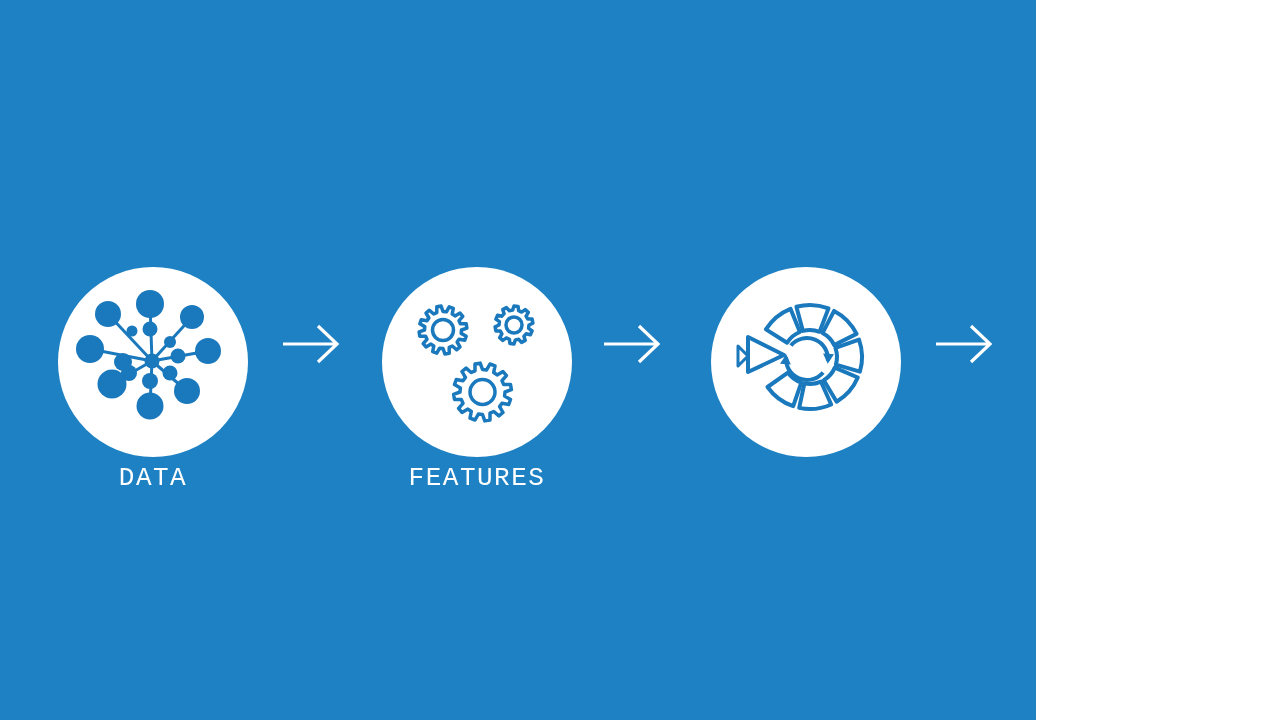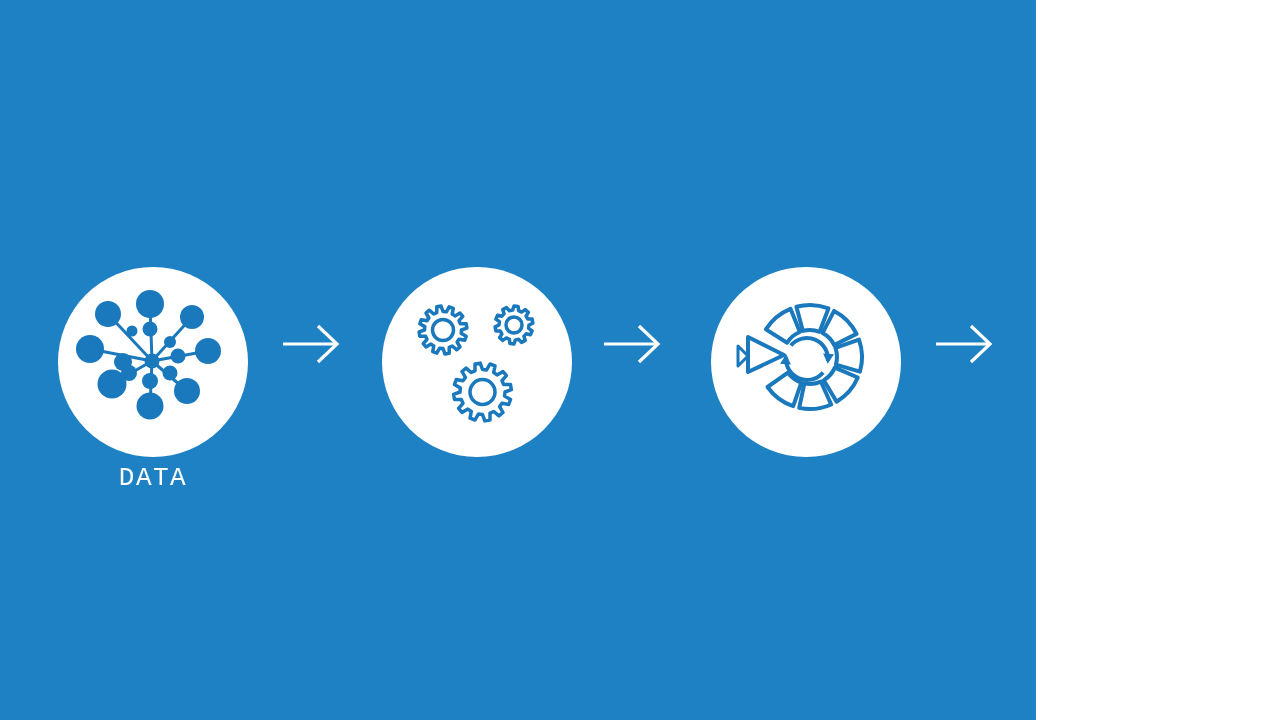--- a/index.html
+++ b/index.html
@@ -98,14 +98,15 @@
     <path d="M1 20 L54 20 M36 2 L55 20 L36 38" fill="none" stroke="#ffffff" stroke-width="3.2"></path>
   </svg>
   <svg class="arrow a2" viewBox="0 0 60 40">
     <path d="M1 20 L54 20 M36 2 L55 20 L36 38" fill="none" stroke="#ffffff" stroke-width="3.2"></path>
   </svg>
   <svg class="arrow a3" viewBox="0 0 60 40">
     <path d="M1 20 L54 20 M36 2 L55 20 L36 38" fill="none" stroke="#ffffff" stroke-width="3.2"></path>
   </svg>
 
   <div class="step-label l1">DATA</div>
+  <div class="step-label l2">FEATURES</div>
 
 </div>
 
 </body></html>

